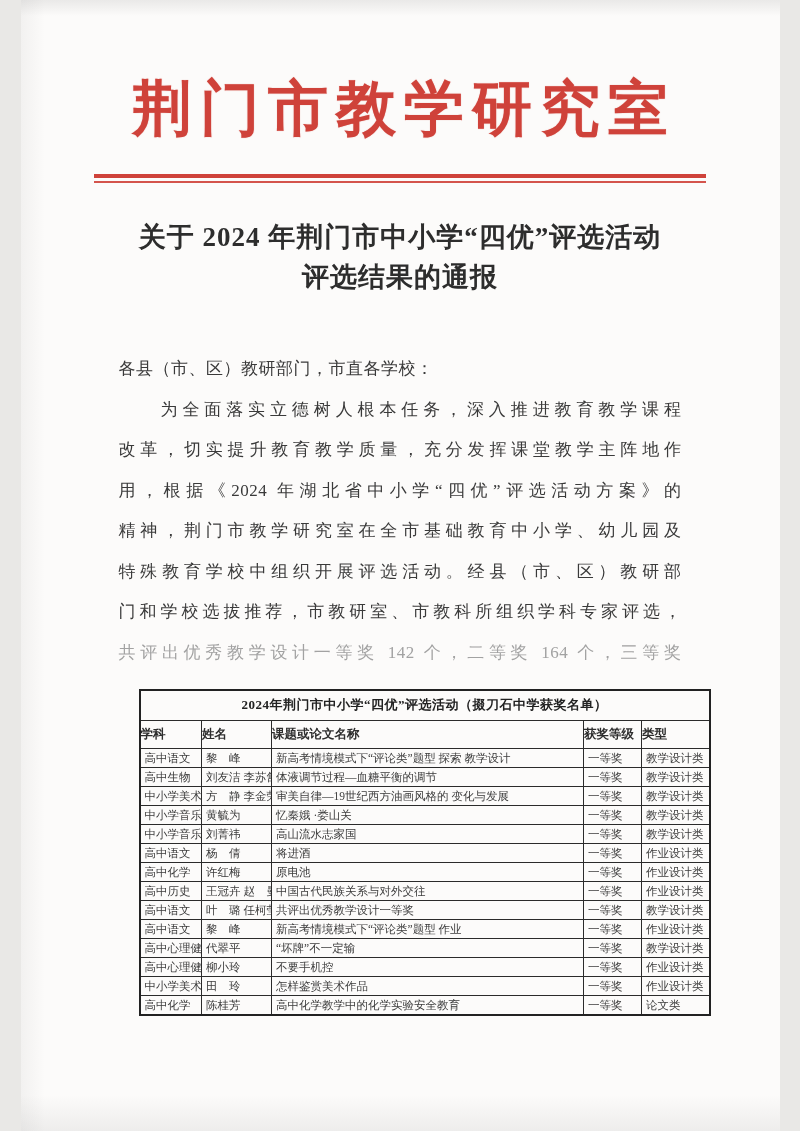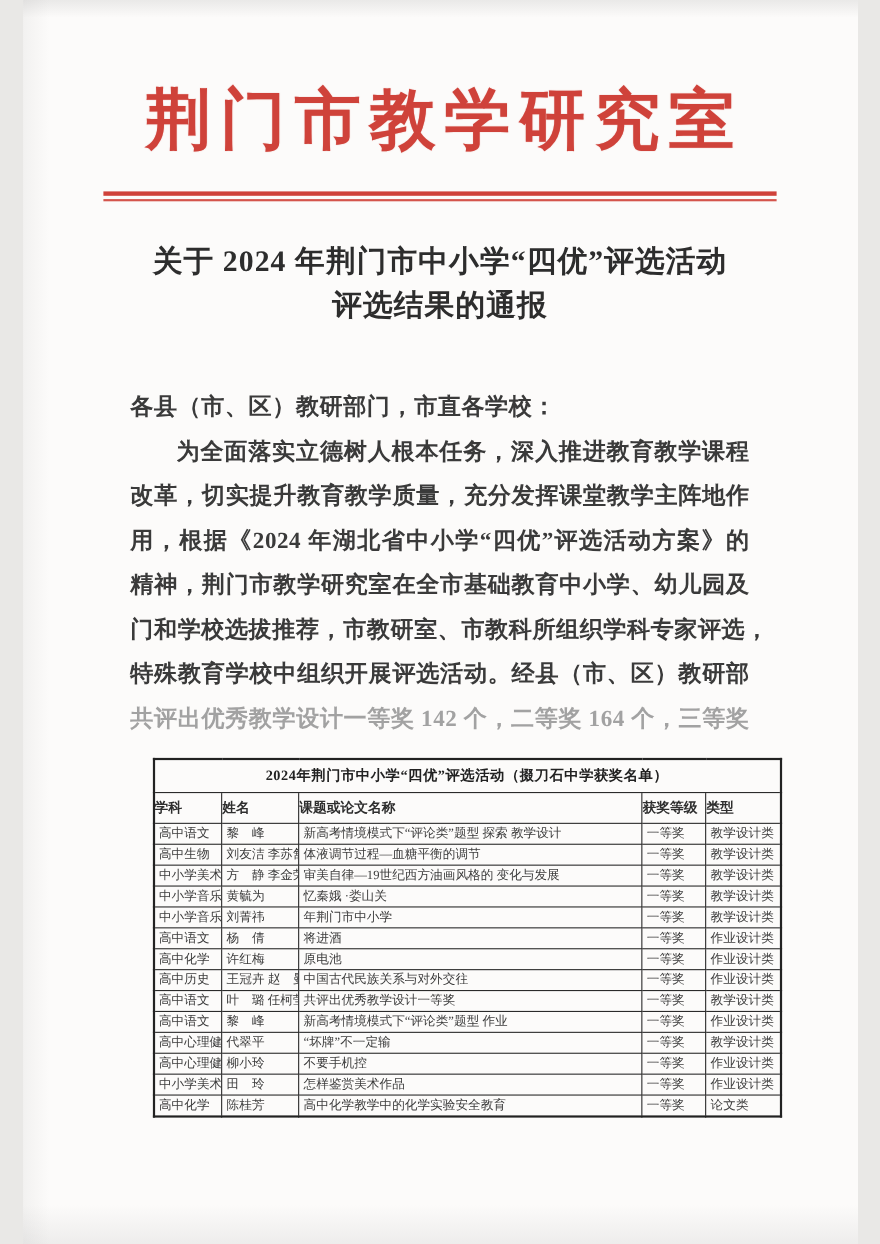--- a/index.html
+++ b/index.html
@@ -36,25 +36,24 @@
     text-align: center;
     font-size: 27px;
     line-height: 40px;
     font-weight: 700;
     color: #2d2d2d;
     letter-spacing: 1px;
   }
   .body-block {
     width: 563px;
     margin: 52px auto 0;
-    font-size: 21px;
+    font-size: 17px;
     line-height: 40.5px;
     color: #3a3a3a;
     letter-spacing: 0.5px;
-    font-weight: bold;
   }
   .salutation { text-align: left; }
   .paragraph div.para-line {
     text-align: justify;
     text-align-last: justify;
     white-space: nowrap;
   }
   .paragraph div.para-line:nth-of-type(1) { padding-left: 42px; }
   .paragraph div.para-line:nth-of-type(7) { color: #a2a2a2; }
   .paragraph div.para-line:nth-of-type(8) { color: #c9c8c5; }
@@ -112,23 +111,23 @@
     <div class="paragraph">
 
         <div class="para-line">为全面落实立德树人根本任务，深入推进教育教学课程</div>
 
         <div class="para-line">改革，切实提升教育教学质量，充分发挥课堂教学主阵地作</div>
 
         <div class="para-line">用，根据《2024 年湖北省中小学“四优”评选活动方案》的</div>
 
         <div class="para-line">精神，荆门市教学研究室在全市基础教育中小学、幼儿园及</div>
 
+        <div class="para-line">特殊教育学校中组织开展评选活动。经县（市、区）教研部</div>
+
         <div class="para-line">门和学校选拔推荐，市教研室、市教科所组织学科专家评选，</div>
-
-        <div class="para-line">特殊教育学校中组织开展评选活动。经县（市、区）教研部</div>
 
         <div class="para-line">共评出优秀教学设计一等奖 142 个，二等奖 164 个，三等奖</div>
 
       </div>
   </div>
 
   <div class="table-wrap">
     <table class="award-table">
       <colgroup>
         <col style="width:62px">
@@ -179,21 +178,21 @@
             <td>中小学音乐</td>
             <td>黄毓为</td>
             <td>忆秦娥 ·娄山关</td>
             <td>一等奖</td>
             <td>教学设计类</td>
           </tr>
 
           <tr>
             <td>中小学音乐</td>
             <td>刘菁祎</td>
-            <td>年荆门市中小学</td>
+            <td>高山流水志家国</td>
             <td>一等奖</td>
             <td>教学设计类</td>
           </tr>
 
           <tr>
             <td>高中语文</td>
             <td>杨　倩</td>
             <td>将进酒</td>
             <td>一等奖</td>
             <td>作业设计类</td>

